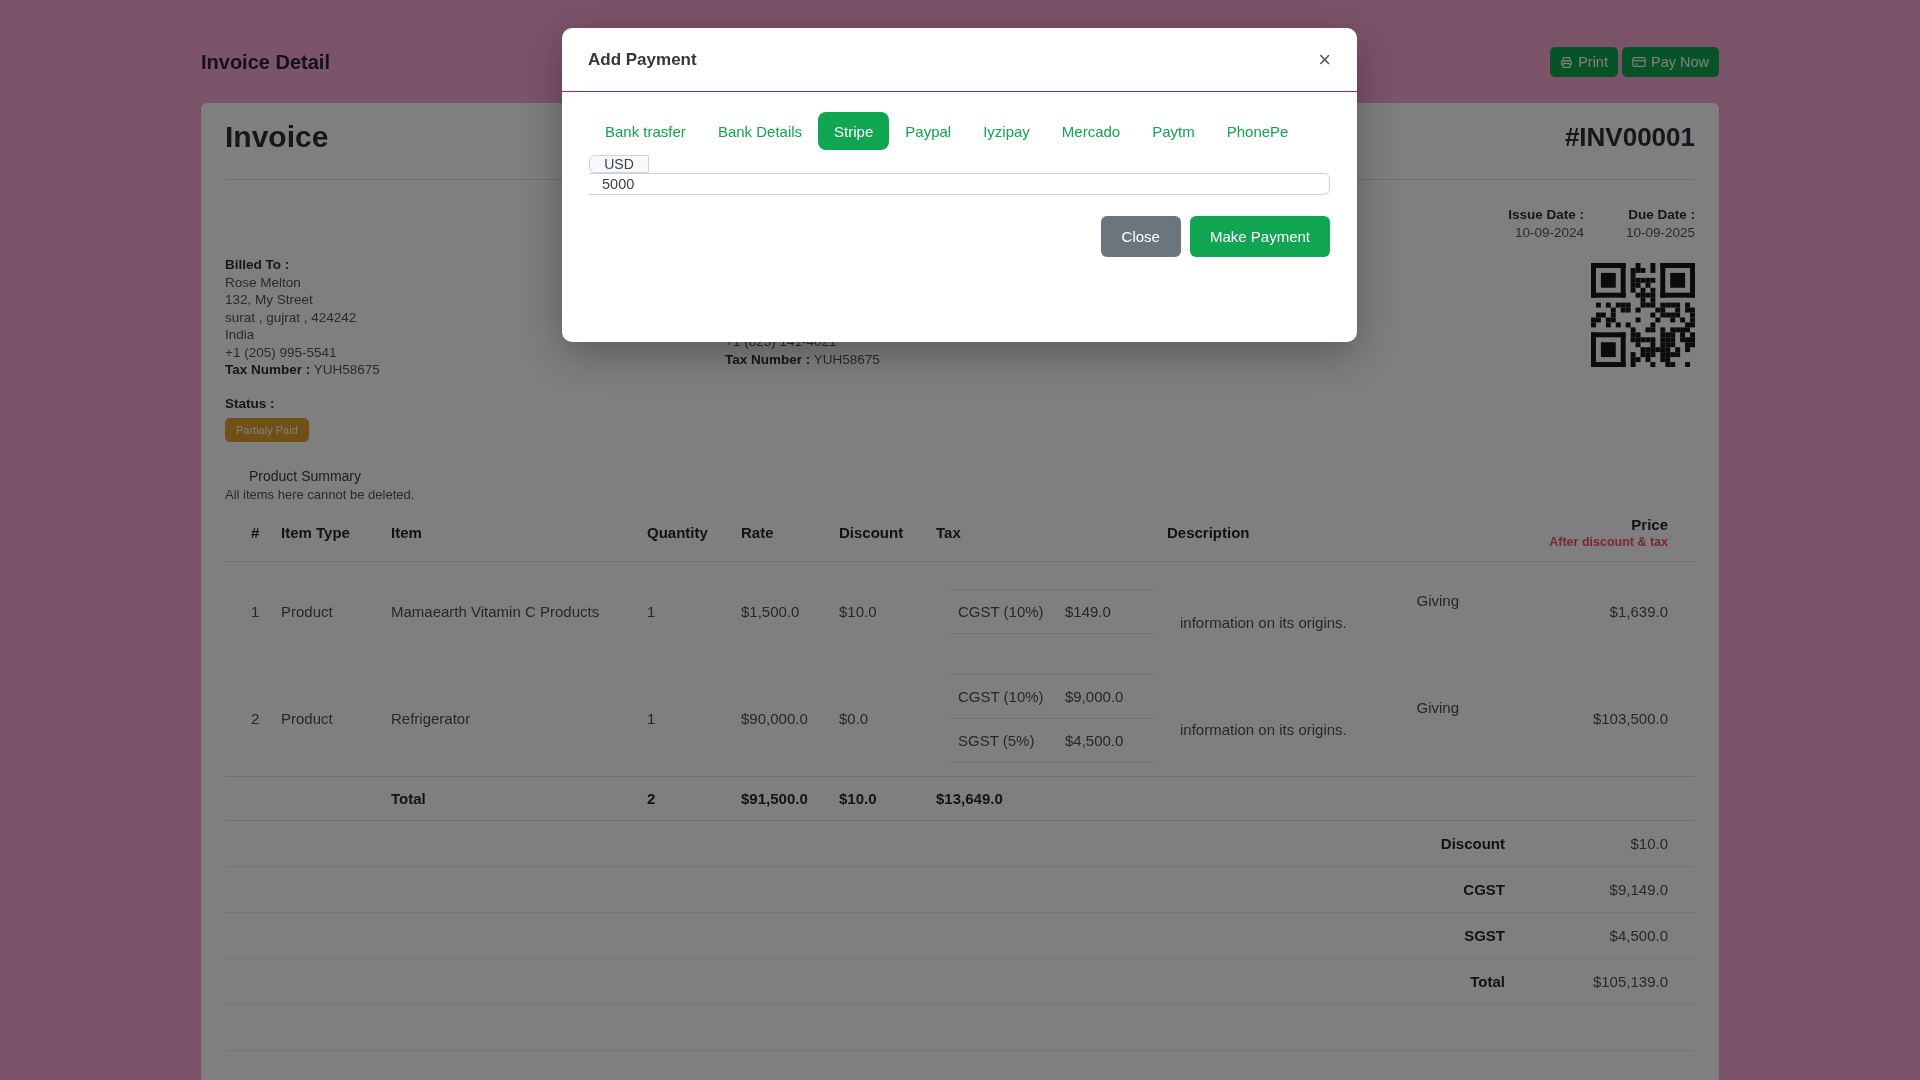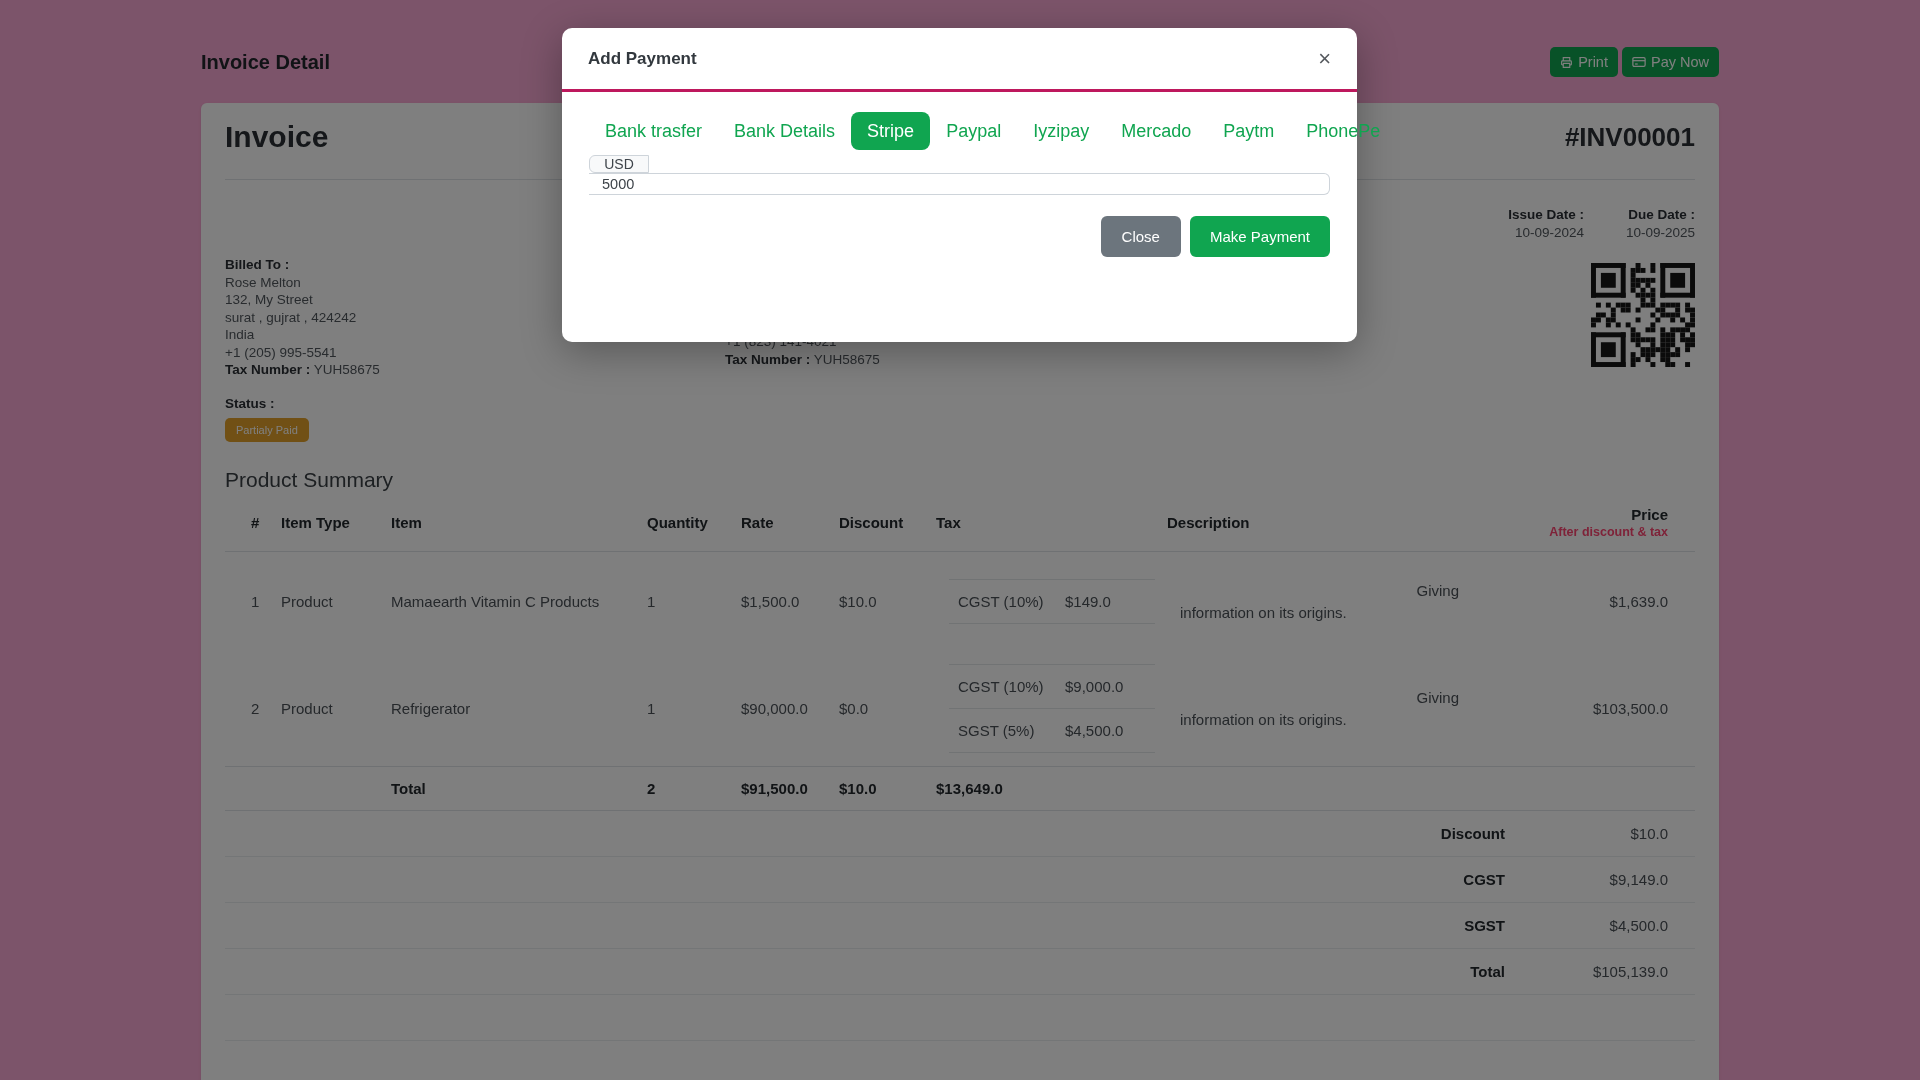--- a/index.html
+++ b/index.html
@@ -34,21 +34,21 @@
   .b { font-weight:700; color:#2a2f34; }
   .dates-block { position:absolute; right:0; top:0; display:flex; gap:42px; text-align:right; }
   .qr-wrap { position:absolute; right:0; top:57px; width:104px; height:104px; }
 
   .status-block { margin-top:24px; }
   .status-label { font-size:13.5px; font-weight:700; color:#2a2f34; }
   .badge { display:inline-block; margin-top:7px; background:#e2a12a; color:#fff;
            font-size:11px; padding:6px 11px; border-radius:5px; }
 
   .ps-head { margin-top:26px; }
-  .ps-title { font-size:21px; color:#3a4045; }
+  .ps-title { font-size:14px; color:#3a4045;margin-left:24px; }
   .ps-note { font-size:13px; color:#51575d; margin-top:3px; }
 
   
   table.products { margin-top:8px; width:1470px; border-collapse:collapse; table-layout:fixed;
                    font-size:15px; color:#4b5157; }
   col.c1{width:56px} col.c2{width:110px} col.c3{width:256px} col.c4{width:94px}
   col.c5{width:98px} col.c6{width:97px} col.c7{width:231px} col.c8{width:330px} col.c9{width:198px}
   .products th { text-align:left; vertical-align:middle; font-weight:700; color:#23282d;
                  padding:6px 0 12px; border-bottom:1px solid #dee2e6; font-size:15px; }
   .products th.num, .products td.num { padding-left:26px; }
@@ -72,27 +72,27 @@
   .summary-row { height:46px; display:flex; align-items:center; justify-content:flex-end;
                  border-bottom:1px solid #e9ecef; font-size:15px; }
   .summary-label { font-weight:700; color:#23282d; }
   .summary-value { width:190px; text-align:right; padding-right:27px; color:#4b5157; }
 
   
   .overlay { position:fixed; inset:0; background:rgba(0,0,0,.5); }
   .modal { position:absolute; left:562px; top:28px; width:795px; height:314px;
            background:#fff; border-radius:10px; box-shadow:0 10px 40px rgba(0,0,0,.3); }
   .modal-header { height:64px; display:flex; align-items:center; justify-content:space-between;
-                  padding:0 26px; border-bottom:3px solid #be185d; }
+                  padding:0 26px; border-bottom:1px solid #be185d; }
   .modal-title { font-size:17px; font-weight:700; color:#32383e; }
   .modal-close { background:none; border:none; font-size:22px; line-height:22px; color:#55595e;
                  cursor:pointer; font-family:inherit; }
   .modal-body { padding:20px 27px 0; }
   .tabs { display:flex; align-items:center; }
-  .tab { height:38px; display:flex; align-items:center; padding:0 16px; font-size:18px;
+  .tab { height:38px; display:flex; align-items:center; padding:0 16px; font-size:15px;
          color:#10a550; background:transparent; border:none; border-radius:8px;
          cursor:pointer; font-family:inherit; white-space:nowrap; }
   .tab.active { background:#10a550; color:#fff; }
   .amount-label { margin-top:21px; font-size:14px; font-weight:700; color:#32383e; }
   .input-group { margin-top:5px; display:flex; width:741px; height:40px;flex-direction:column; }
   .prefix { width:60px; background:#f8f9fa; border:1px solid #ced4da;
             border-radius:6px 0 0 6px; display:flex; align-items:center; justify-content:center;
             font-size:14px; color:#3e444a; }
   .amount-input { flex:1; border:1px solid #ced4da; border-left:none; border-radius:0 6px 6px 0;
                   padding:0 13px; font-size:14.5px; color:#3e444a; outline:none;
@@ -315,20 +315,21 @@
           </svg></div>
     </div>
 
     <div class="status-block">
       <div class="status-label">Status :</div>
       <span class="badge">Partialy Paid</span>
     </div>
 
     <div class="ps-head">
       <div class="ps-title">Product Summary</div>
+      <div class="ps-note">All items here cannot be deleted.</div>
     </div>
 
     <table class="products">
       <colgroup>
         <col class="c1">
           <col class="c2">
           <col class="c3">
           <col class="c4">
           <col class="c5">
         <col class="c6">

